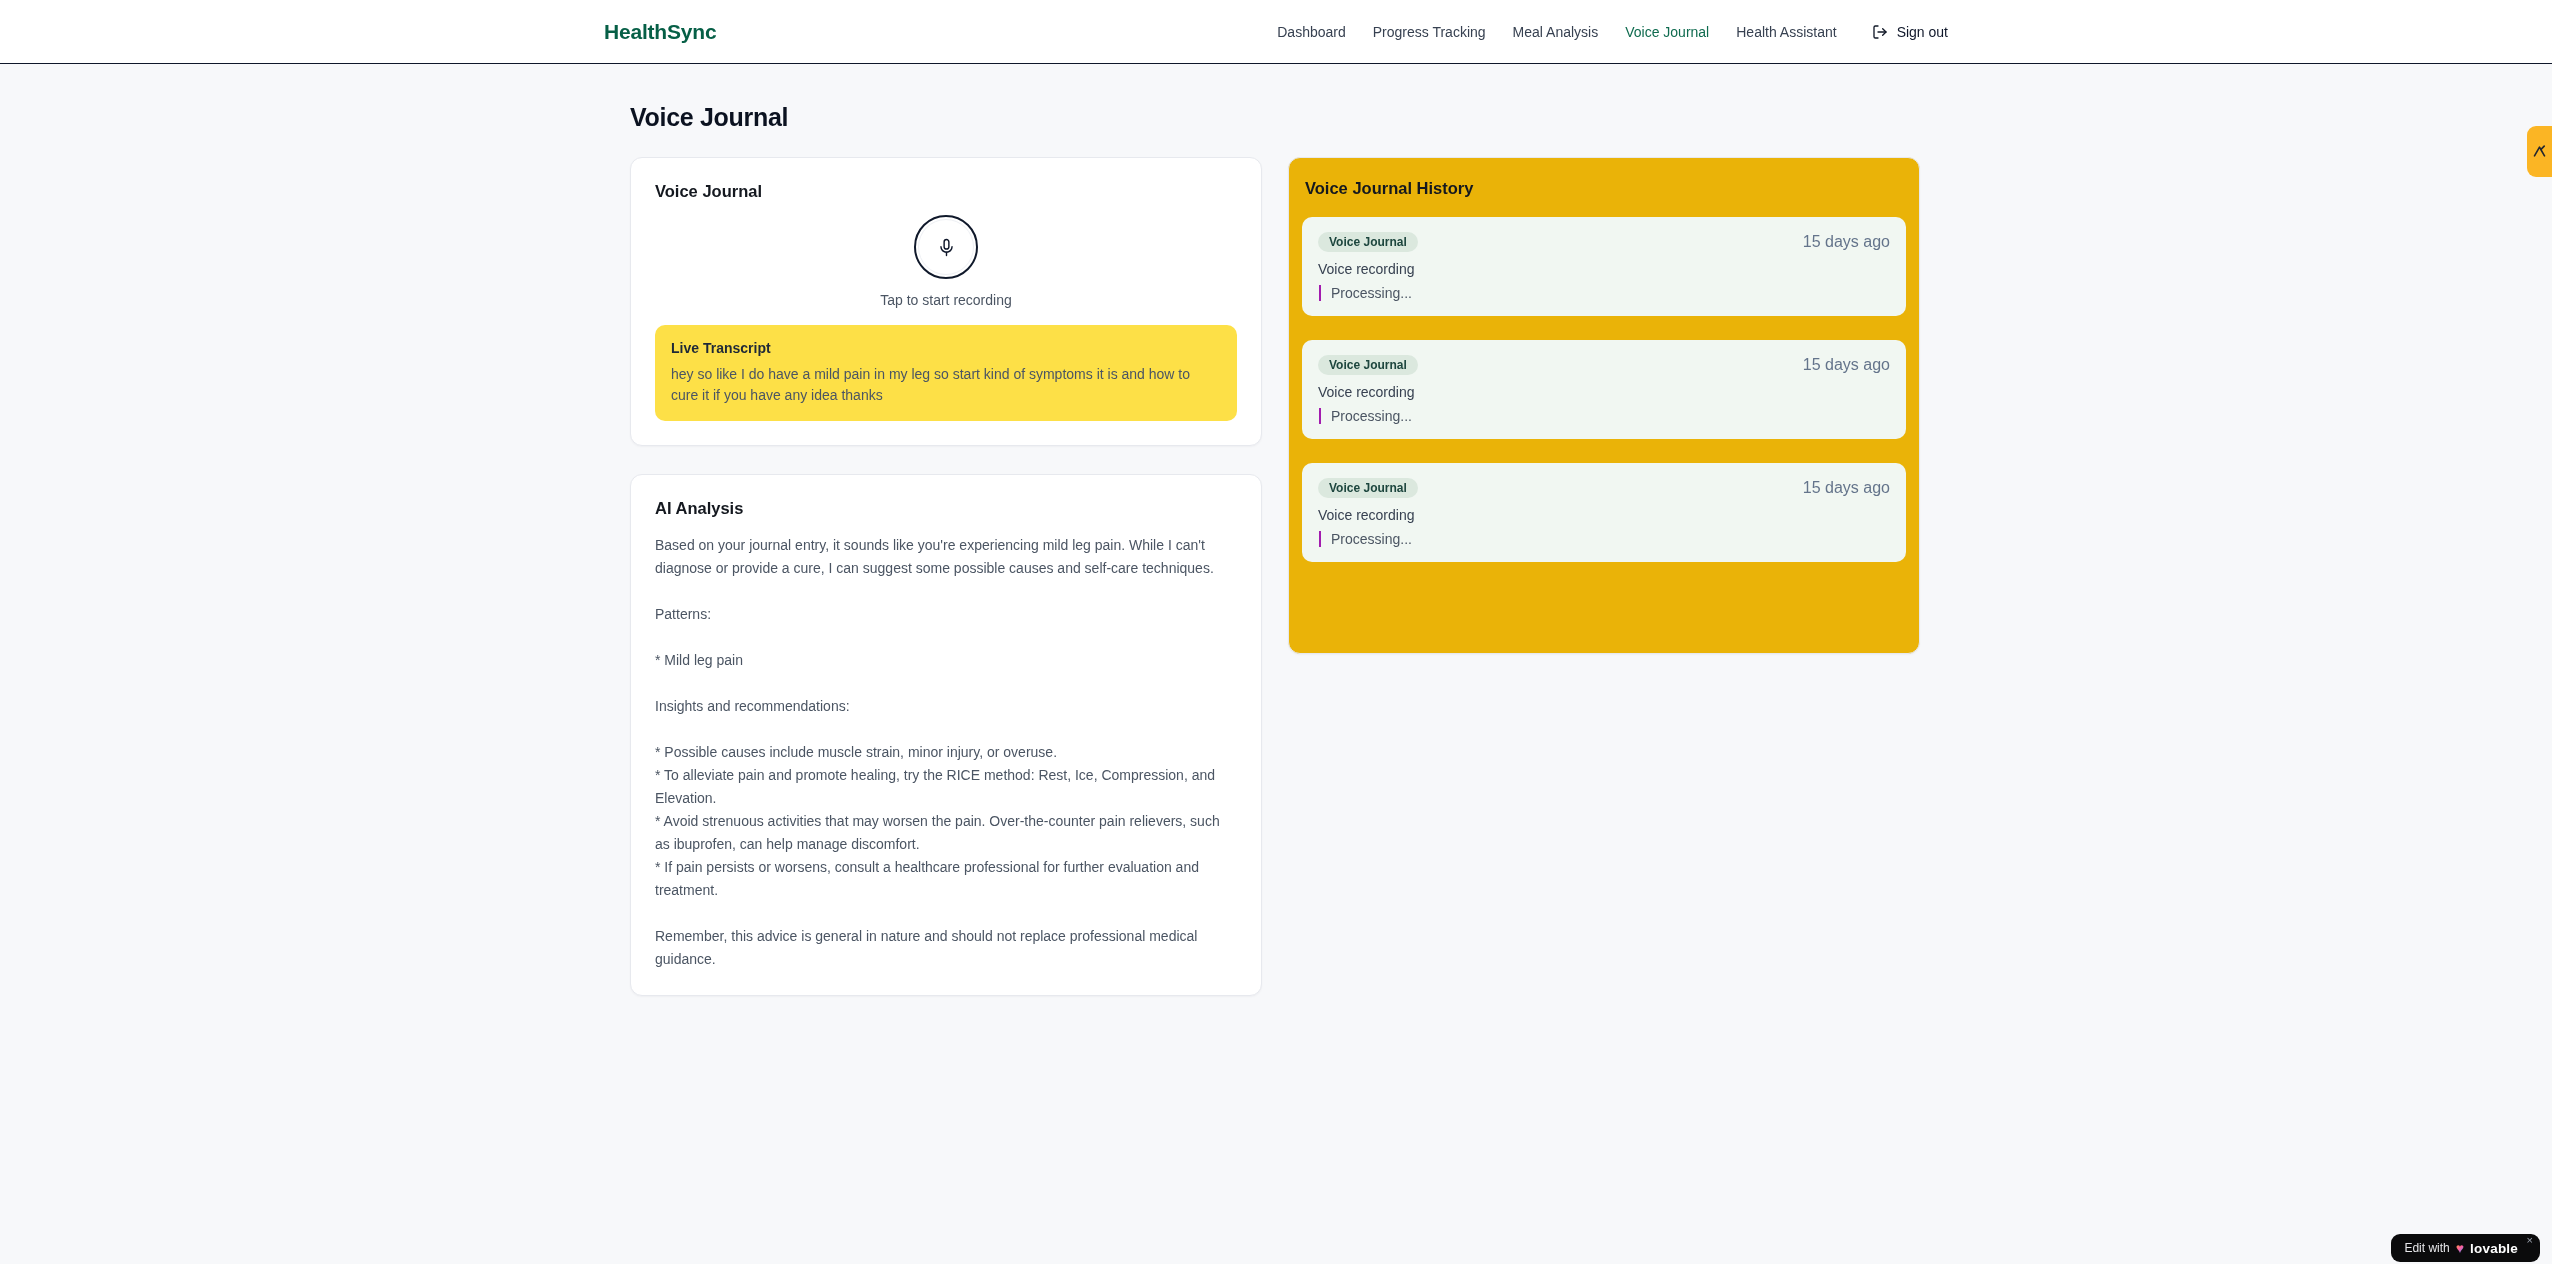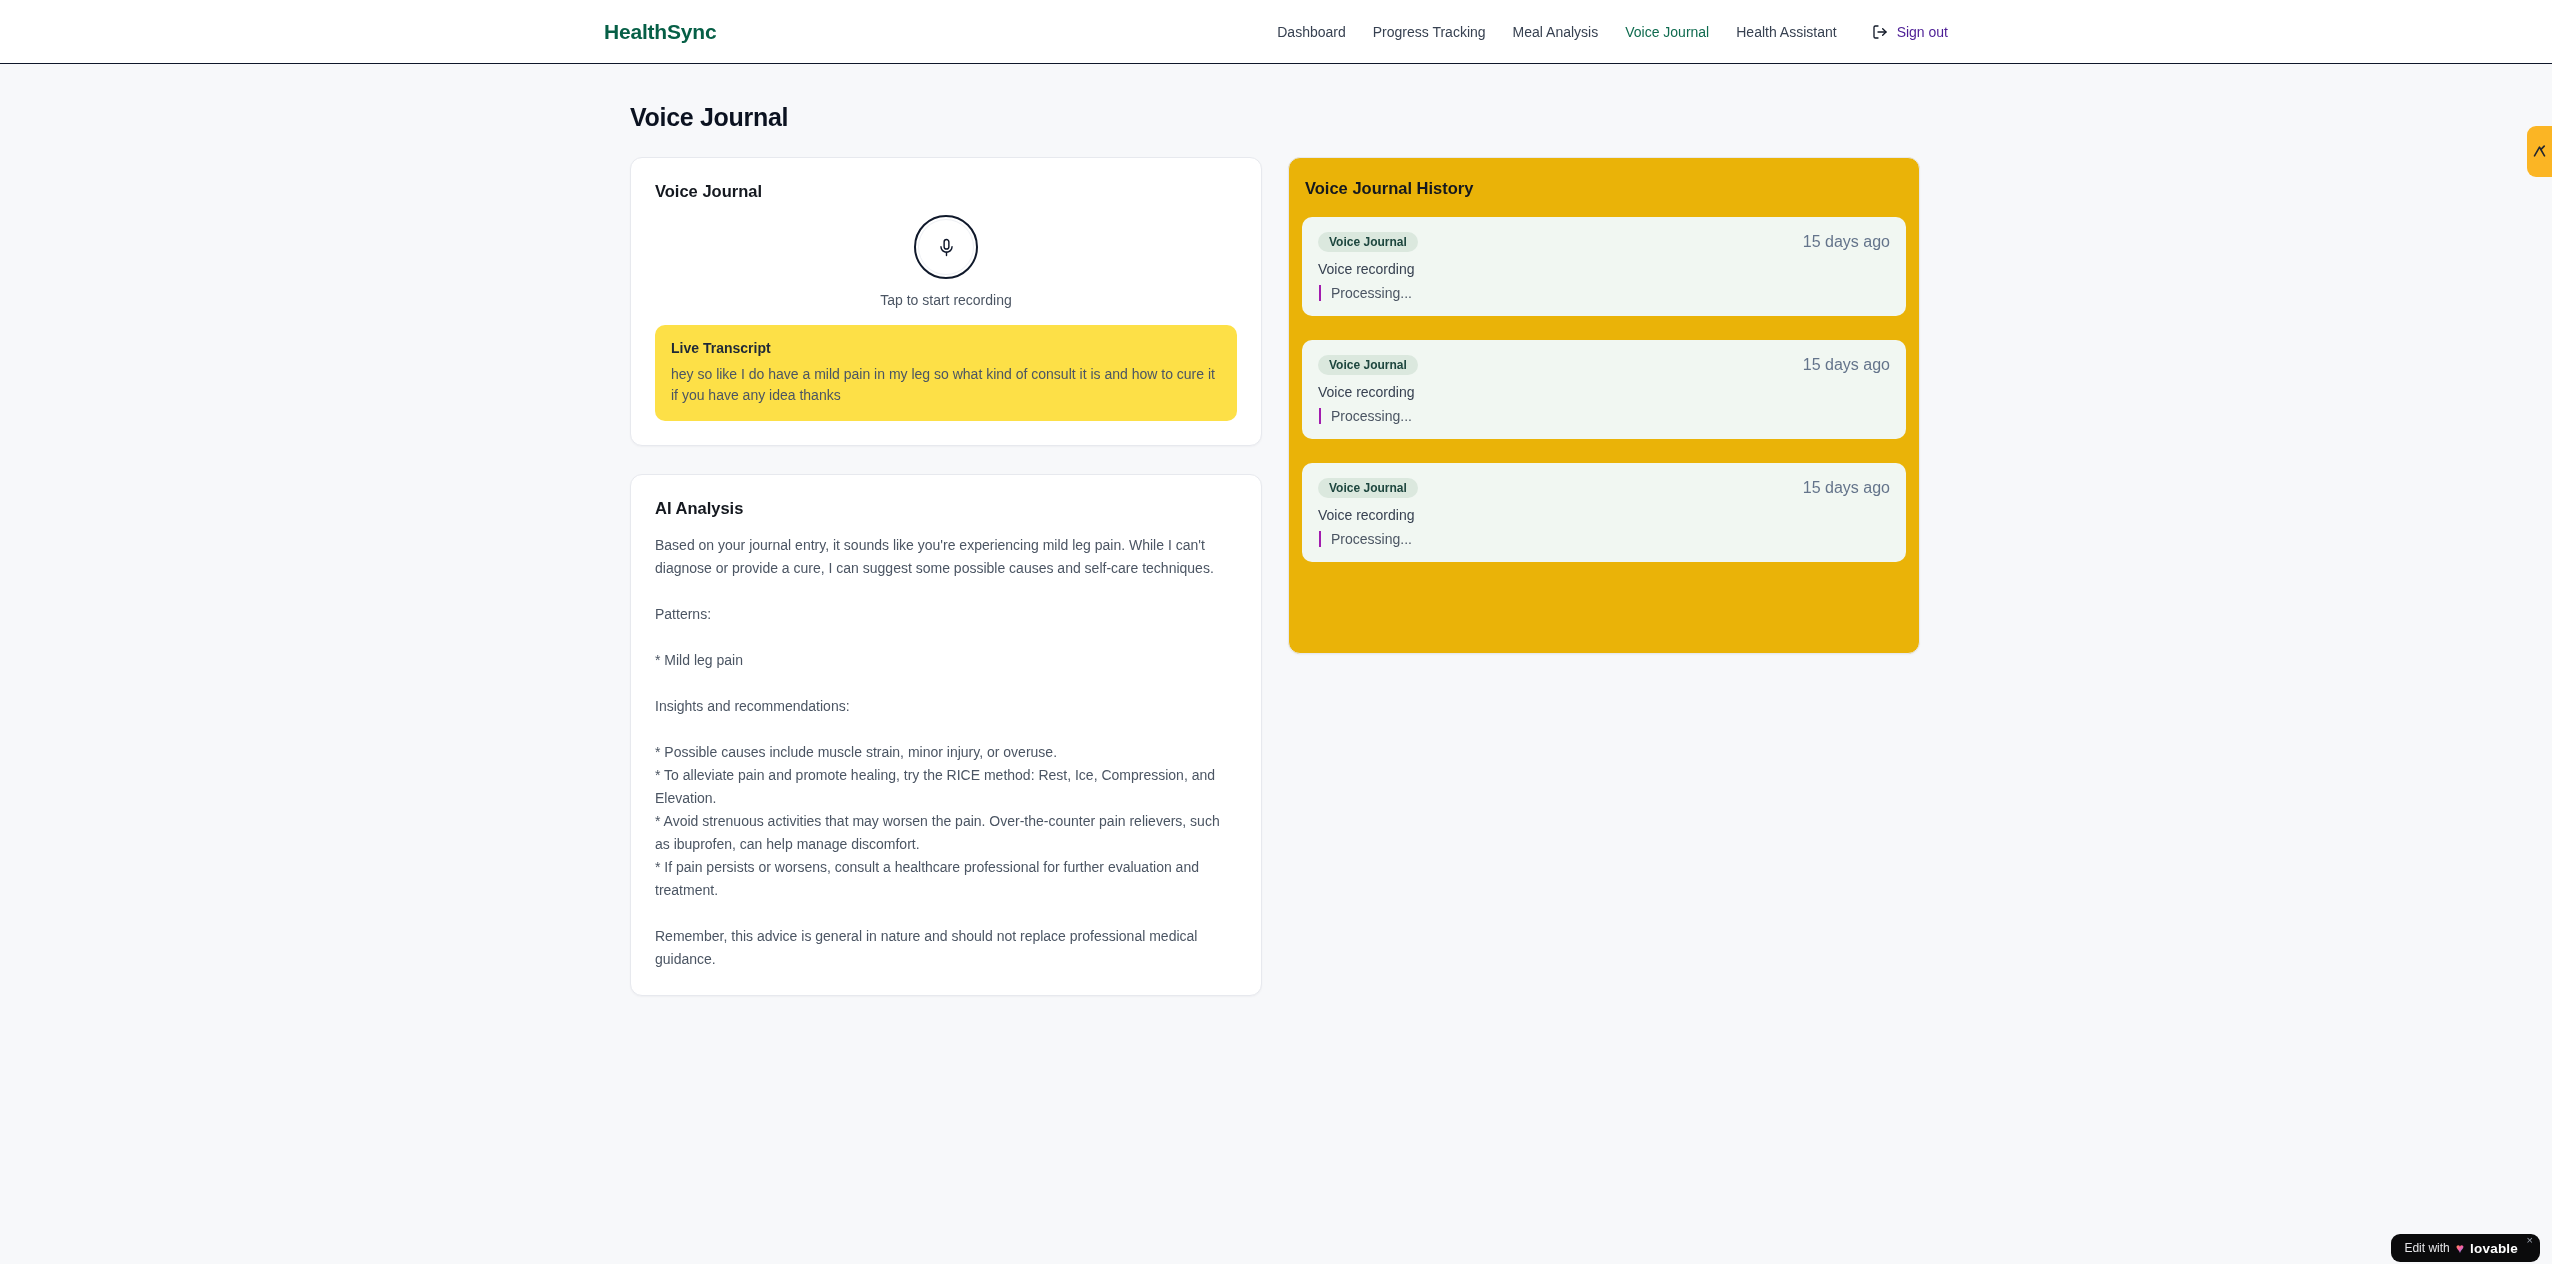--- a/index.html
+++ b/index.html
@@ -17,21 +17,21 @@
   }
   .header-inner {
     width: 1344px; height: 100%; margin: 0 auto;
     display: flex; align-items: center; justify-content: space-between;
   }
   .brand { font-size: 21px; font-weight: 700; color: #065f46; letter-spacing: -0.2px; cursor: pointer; }
   .nav { display: flex; gap: 27px; }
   .nav-item { font-size: 14px; color: #374151; cursor: pointer; }
   .nav-item.active { color: #0f6b4f; font-weight: 500; }
   .signout { display: flex; align-items: center; gap: 9px; margin-left: 8px; cursor: pointer; }
-  .signout-label { font-size: 14px; color: #4c1d95; font-weight: 500; }
+  .signout-label { font-size: 14px; color: #0f172a; font-weight: 500; }
   .icon-svg { display: block; }
 
   
   .main { width: 1292px; margin: 0 auto; padding-top: 39px; }
   .page-title { font-size: 25px; font-weight: 700; color: #0b1220; letter-spacing: -0.3px; }
   .columns { display: grid; grid-template-columns: 632px 632px; gap: 26px; align-items: start; margin-top: 25px; }
 
   .card {
     background: #ffffff; border: 1px solid #e7e9ee; border-radius: 12px;
     box-shadow: 0 1px 2px rgba(16,24,40,0.04); padding: 24px;
@@ -144,21 +144,21 @@
               <svg class="icon-svg" width="19" height="19" viewBox="0 0 24 24" fill="none" stroke="#0f172a" stroke-width="1.8" stroke-linecap="round" stroke-linejoin="round">
                 <path d="M12 2a3 3 0 0 0-3 3v6a3 3 0 0 0 6 0V5a3 3 0 0 0-3-3z"></path>
                 <path d="M19 11a7 7 0 0 1-14 0"></path>
                 <line x1="12" y1="18" x2="12" y2="22"></line>
               </svg>
             </span>
           </button>
           <div class="tap-label">Tap to start recording</div>
           <div class="transcript-box">
             <div class="transcript-title">Live Transcript</div>
-            <div class="transcript-text">hey so like I do have a mild pain in my leg so what kind of consult it is and how to cure it if you have any idea thanks</div>
+            <div class="transcript-text">hey so like I do have a mild pain in my leg so start kind of symptoms it is and how to cure it if you have any idea thanks</div>
           </div>
         </div>
       </section>
 
       <section class="card analysis-card">
         <h2 class="card-heading">AI Analysis</h2>
         <div class="analysis-text">Based on your journal entry, it sounds like you're experiencing mild leg pain. While I can't diagnose or provide a cure, I can suggest some possible causes and self-care techniques.
 
 Patterns:
 

